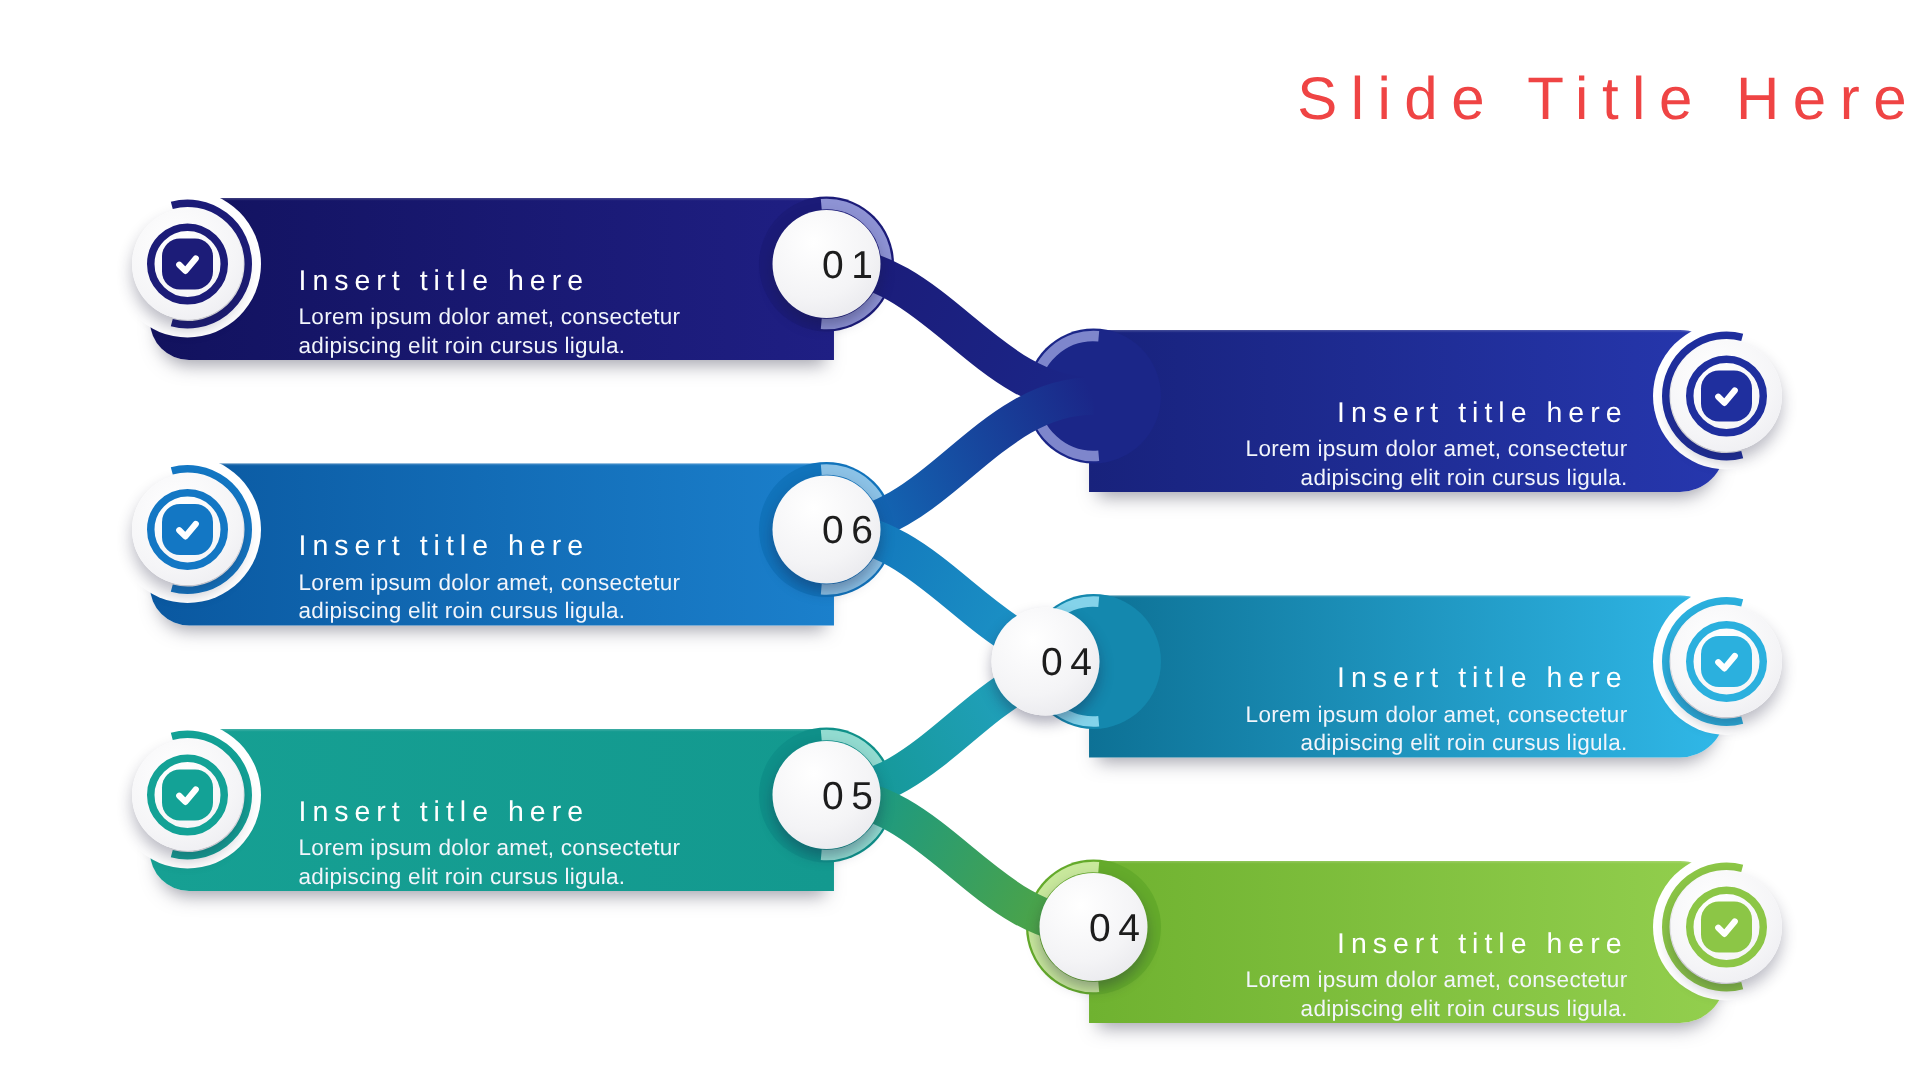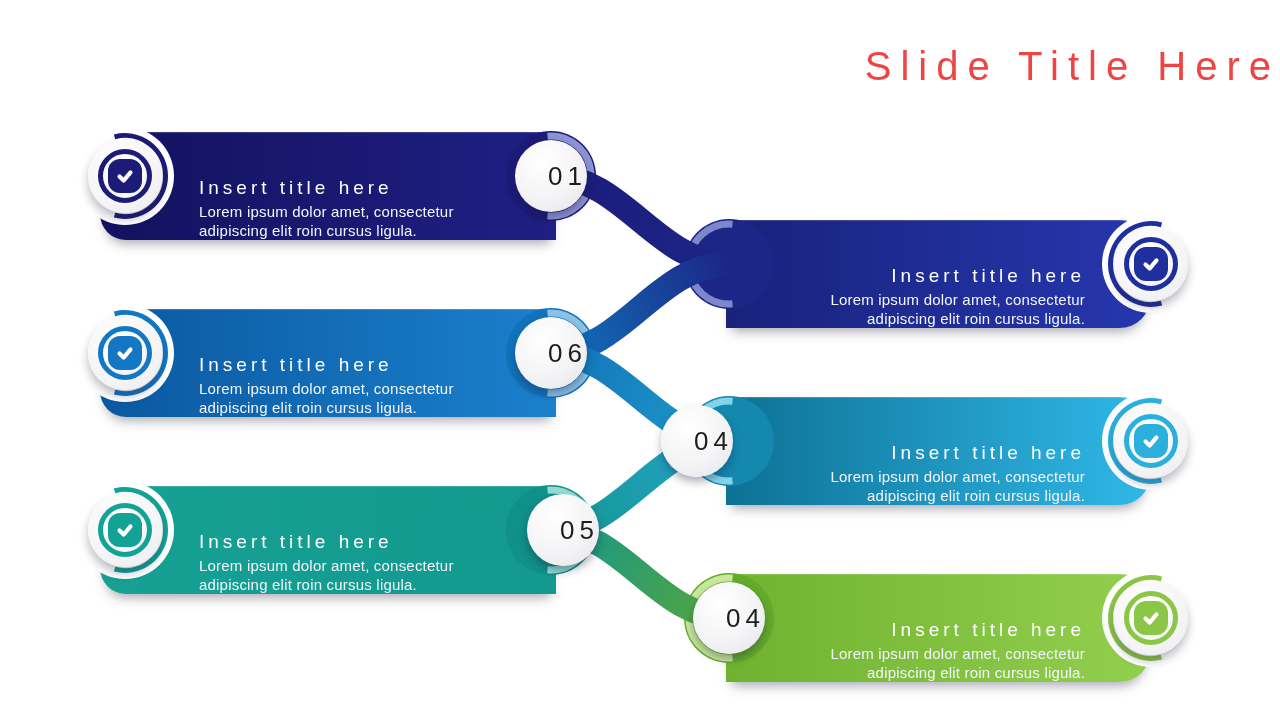--- a/index.html
+++ b/index.html
@@ -161,21 +161,21 @@
 
   <div class="step" style="left:515px;top:140px;">
     <span class="step-num">01</span>
   </div>
   <div class="step" style="left:515px;top:317px;">
     <span class="step-num">06</span>
   </div>
   <div class="step" style="left:661px;top:405px;">
     <span class="step-num">04</span>
   </div>
-  <div class="step" style="left:527px;top:494px;">
+  <div class="step" style="left:515px;top:494px;">
     <span class="step-num">05</span>
   </div>
   <div class="step" style="left:693px;top:582px;">
     <span class="step-num">04</span>
   </div>
 
   <div class="badge row-0" style="left:88px;top:139px;">
     <div class="check-ring">
       <div class="check-box">
         <svg width="22" height="22" viewBox="0 0 24 24">

